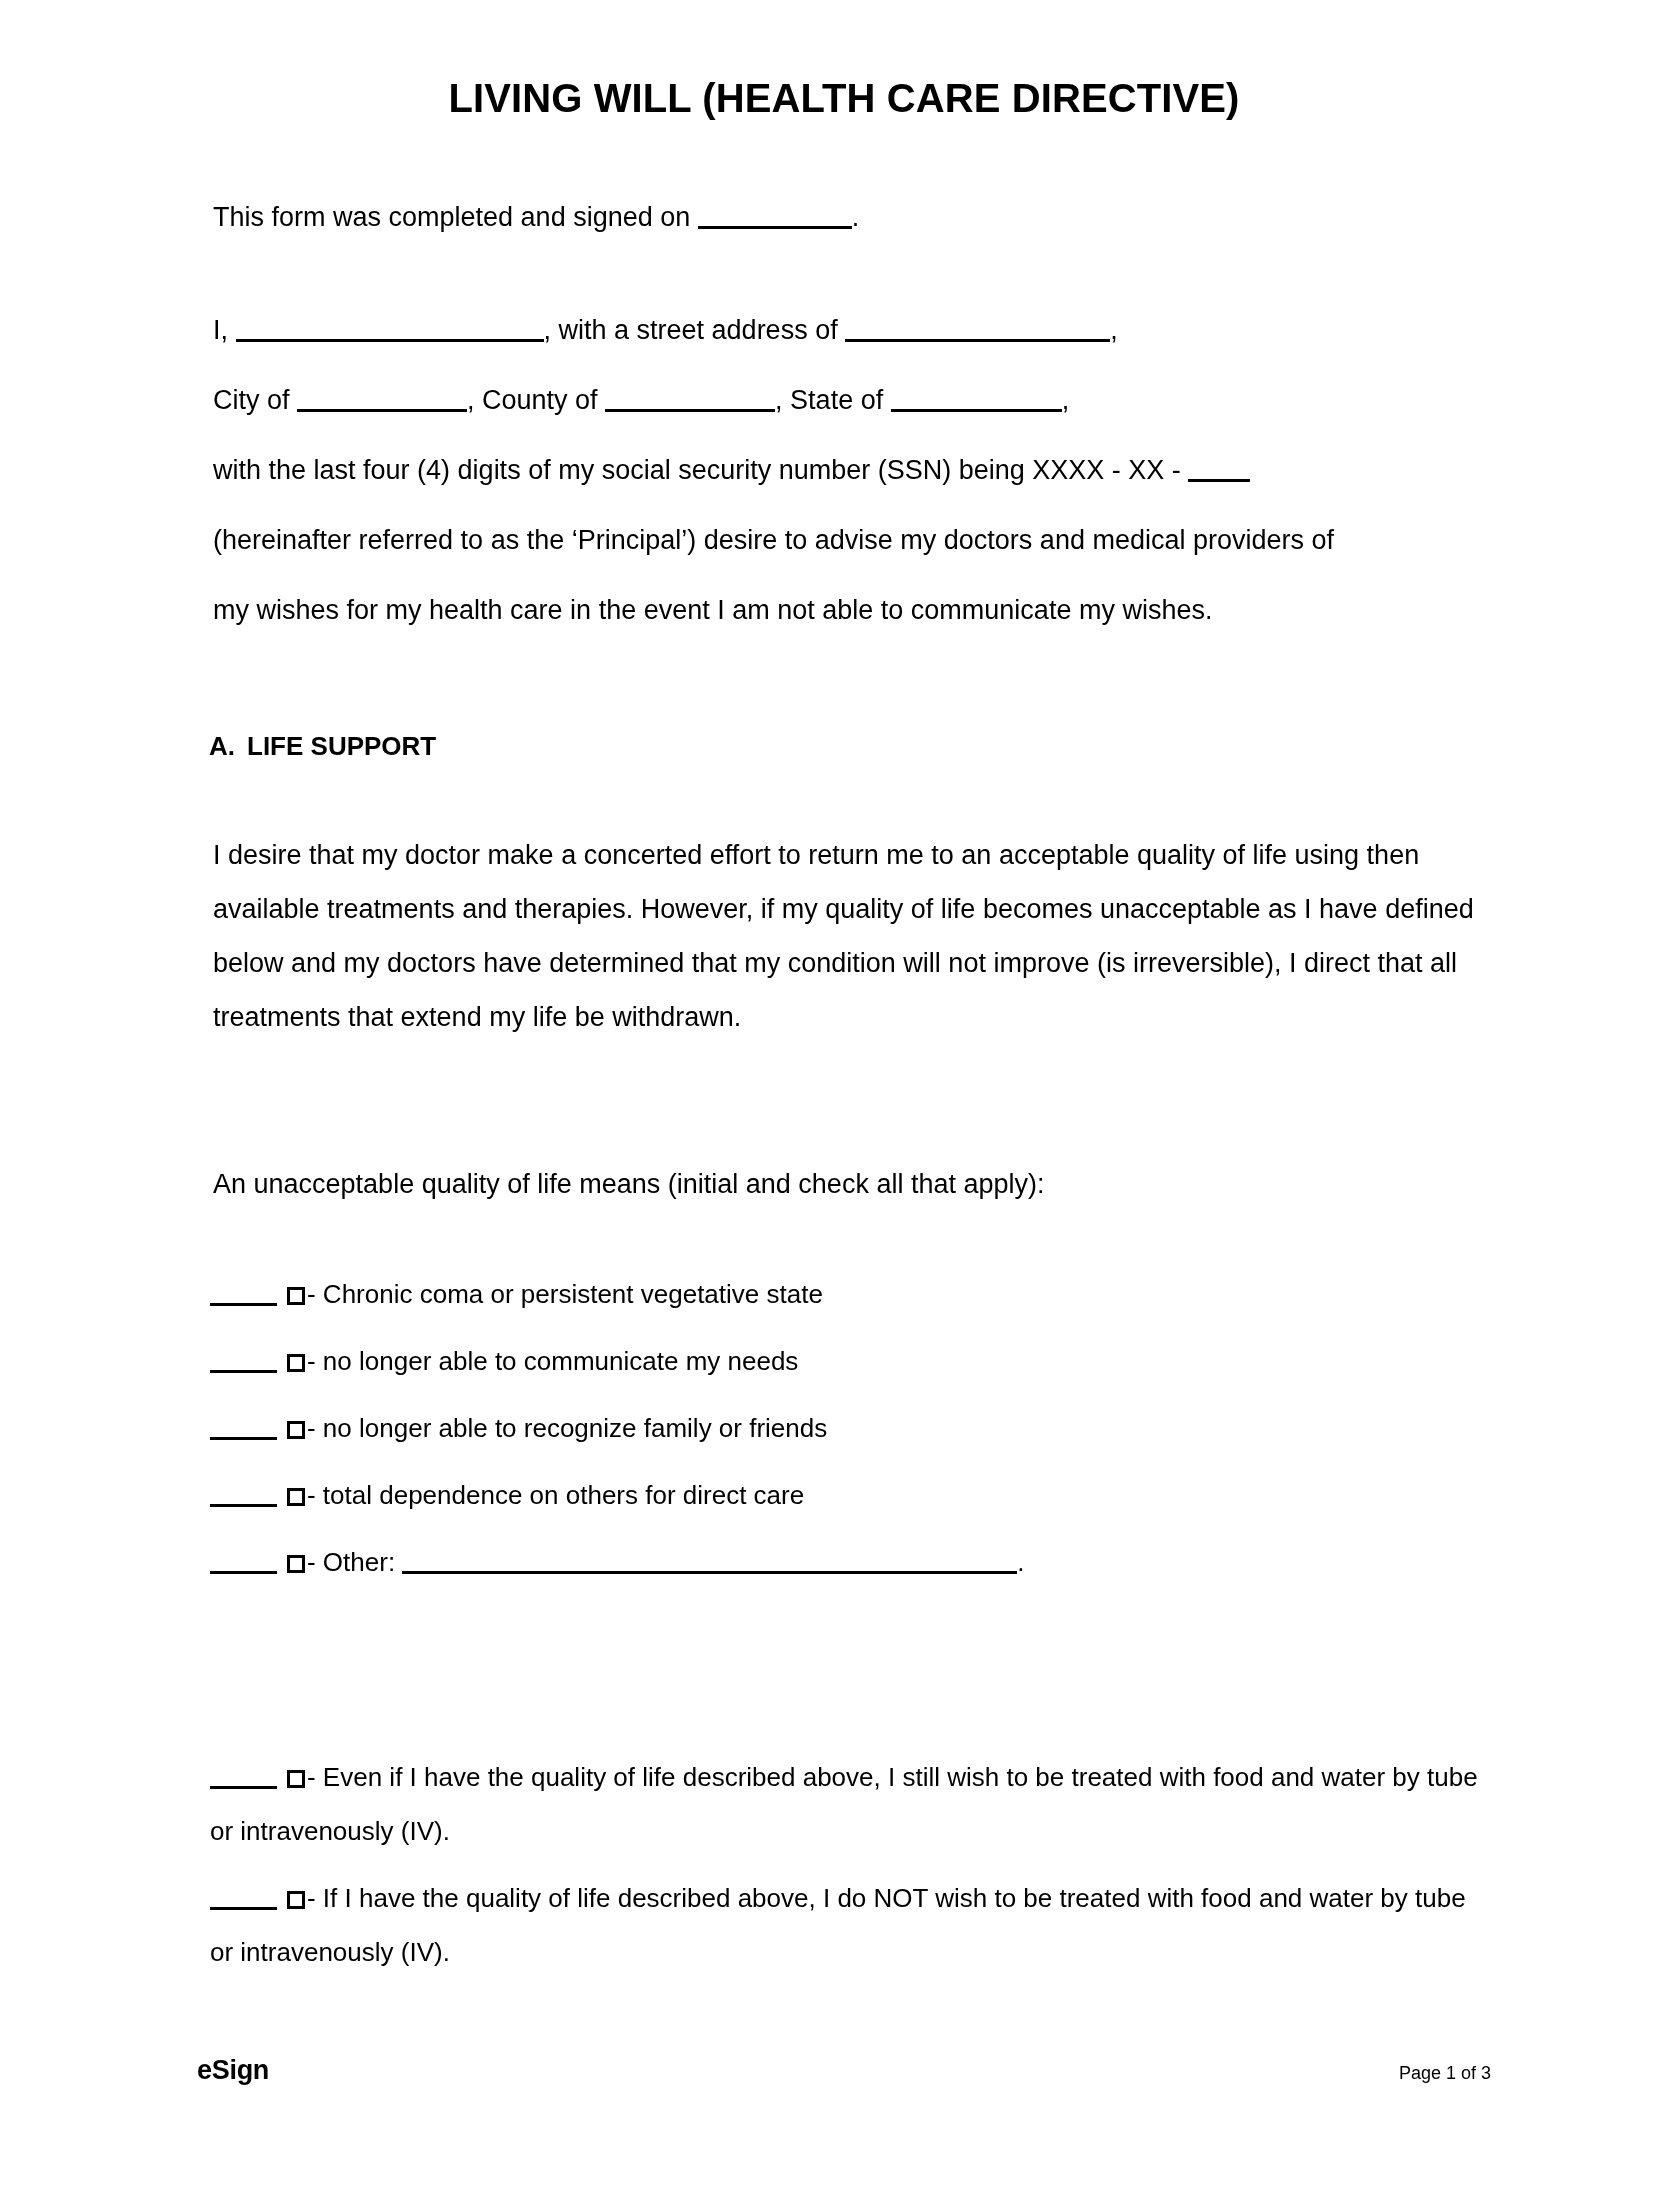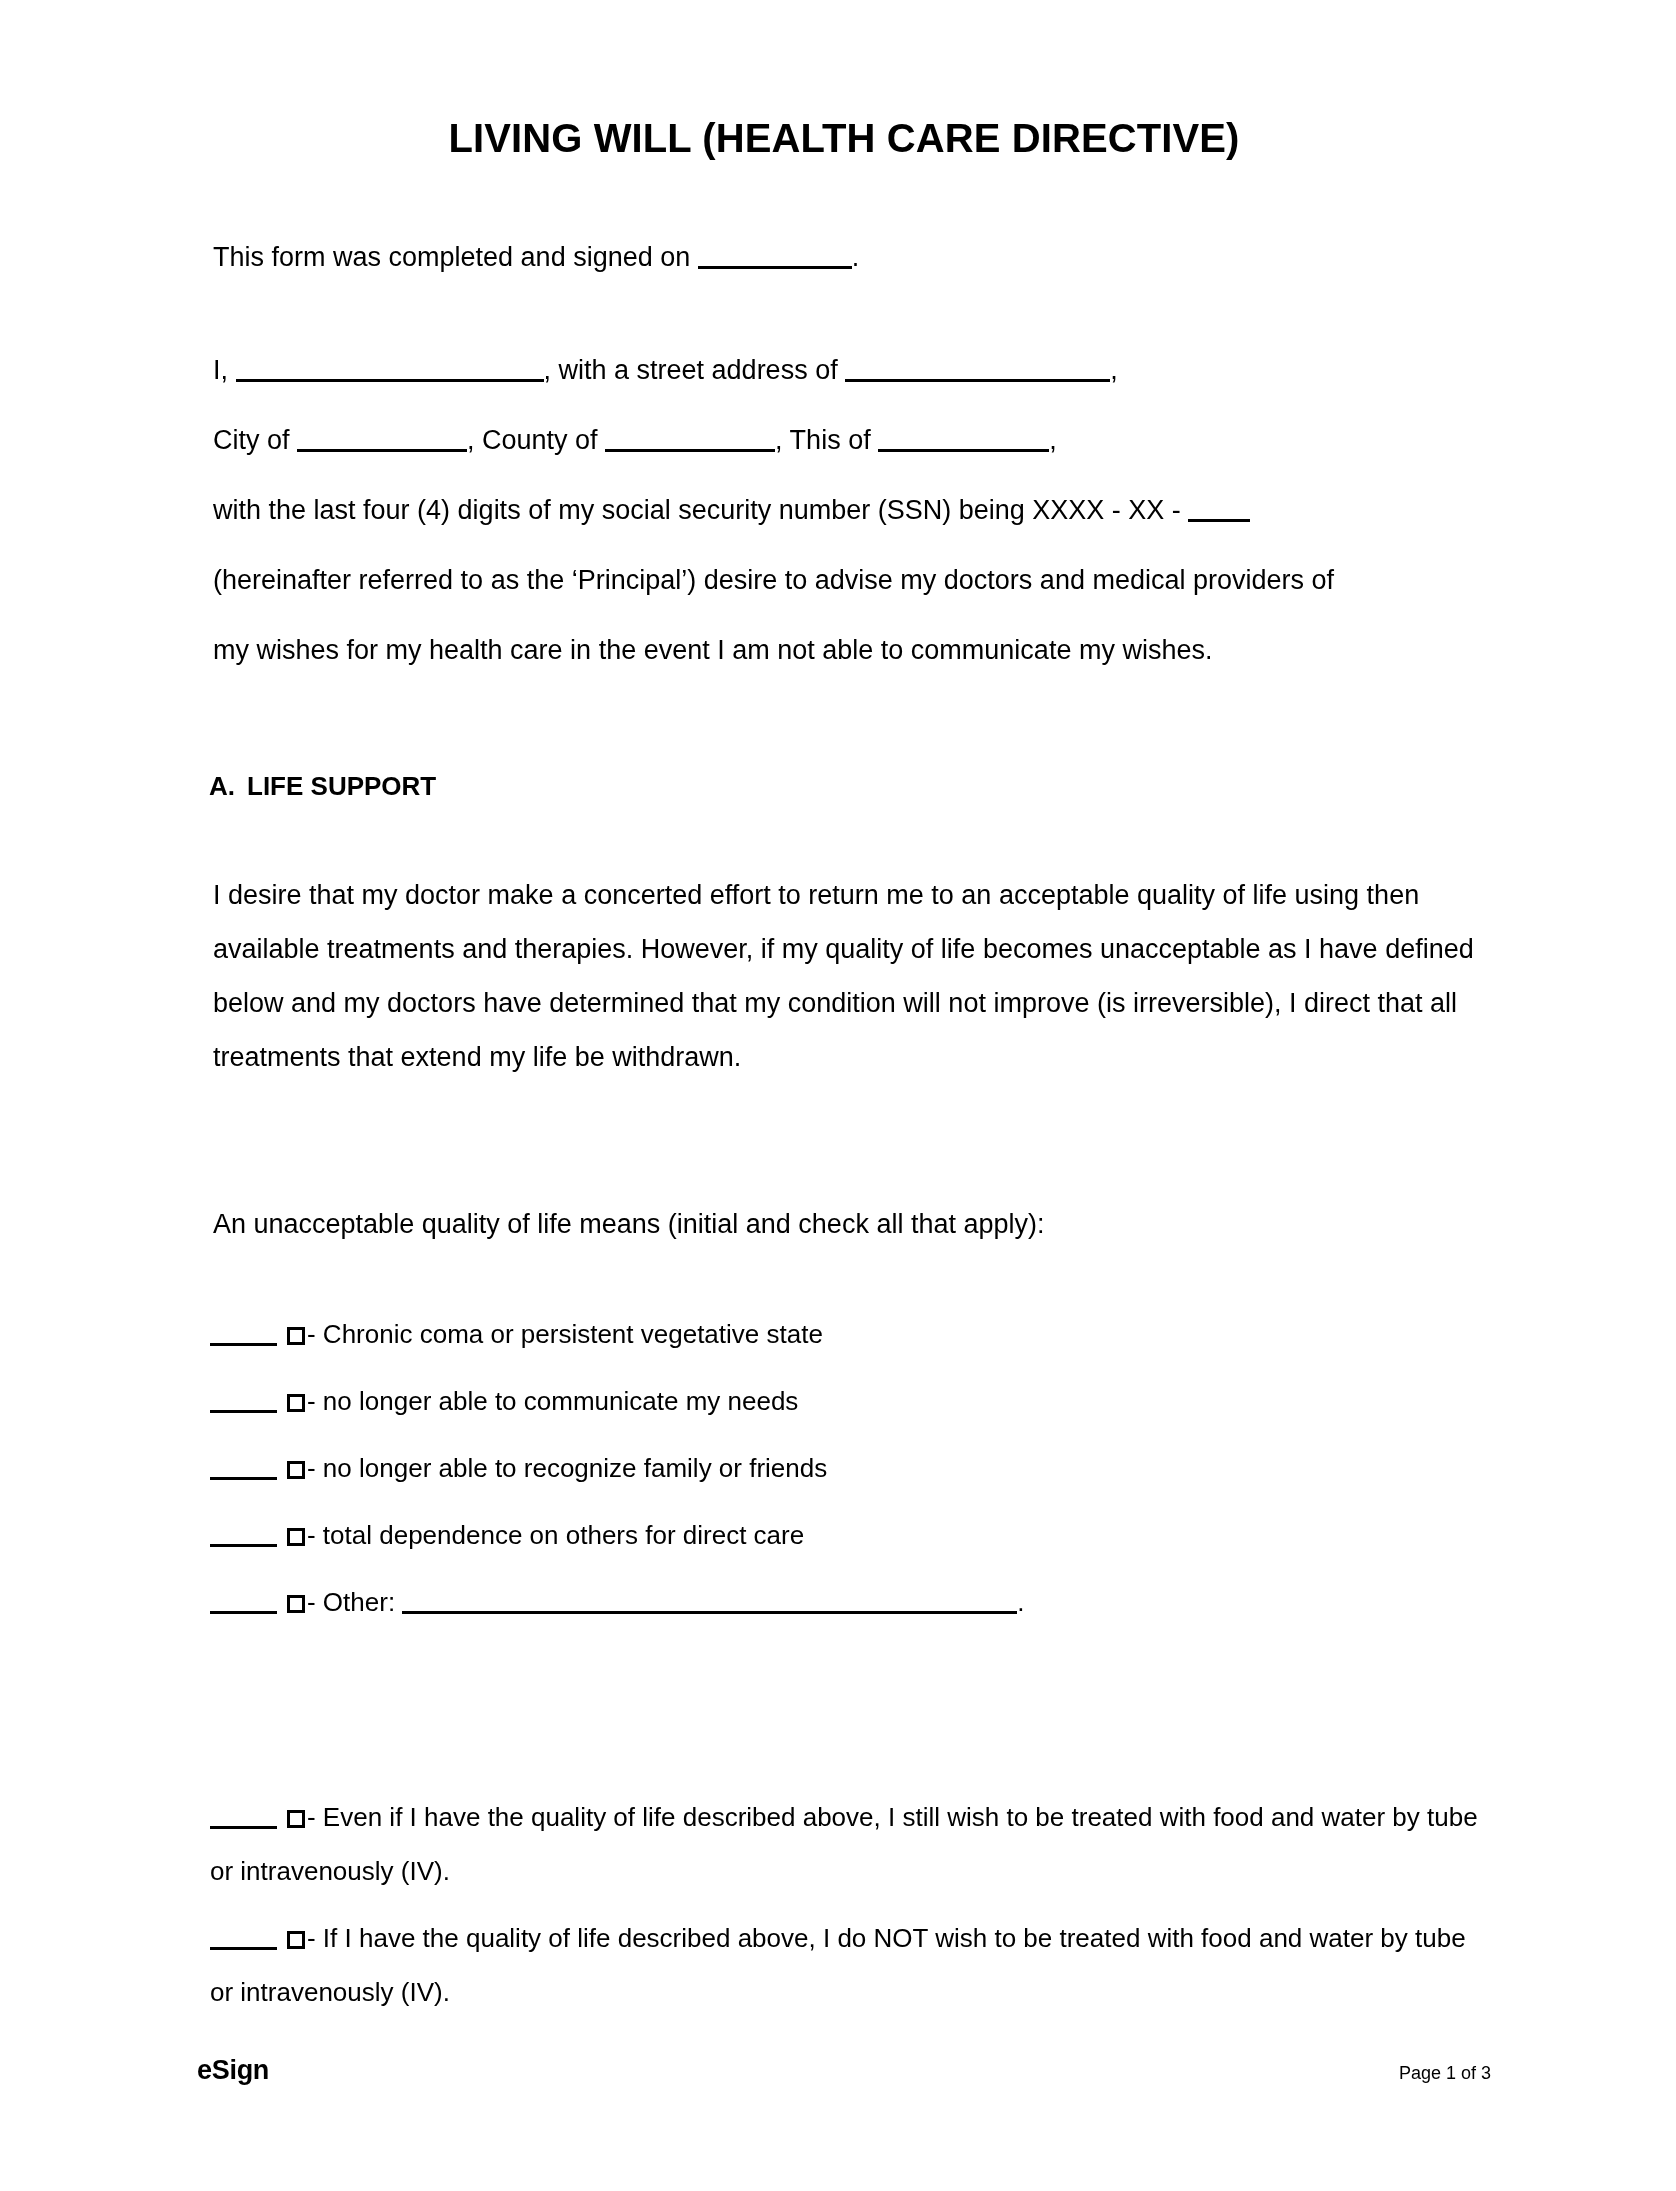--- a/index.html
+++ b/index.html
@@ -30,21 +30,21 @@
     width: 1294px;
   }
 
   
   .doc-title {
     font-size: 40px;
     font-weight: bold;
     text-align: center;
     letter-spacing: 0.1px;
     margin: 0;
-    padding-top: 116px;
+    padding-top: 76px;
     line-height: 1.1;
   }
 
   
   .body-text {
     font-size: 27px;
     line-height: 54px;
     margin: 16px;
     text-align: left;
   }
@@ -135,21 +135,21 @@
       <span>This form was completed and signed on </span><span class="blank blank-date"></span><span>.</span>
     </p>
 
     <div class="spacer-half"></div>
 
     <p class="body-text">
       <span>I, </span><span class="blank blank-name"></span><span>, with a street address of </span><span class="blank blank-addr"></span><span>,</span>
     </p>
 
     <p class="body-text">
-      <span>City of </span><span class="blank blank-city"></span><span>, County of </span><span class="blank blank-county"></span><span>, This of </span><span class="blank blank-state"></span><span>,</span>
+      <span>City of </span><span class="blank blank-city"></span><span>, County of </span><span class="blank blank-county"></span><span>, State of </span><span class="blank blank-state"></span><span>,</span>
     </p>
 
     <p class="body-text">
       <span>with the last four (4) digits of my social security number (SSN) being XXXX - XX - </span><span class="blank blank-ssn"></span>
     </p>
 
     <p class="body-text">(hereinafter referred to as the ‘Principal’) desire to advise my doctors and medical providers of</p>
 
     <p class="body-text">my wishes for my health care in the event I am not able to communicate my wishes.</p>
 

